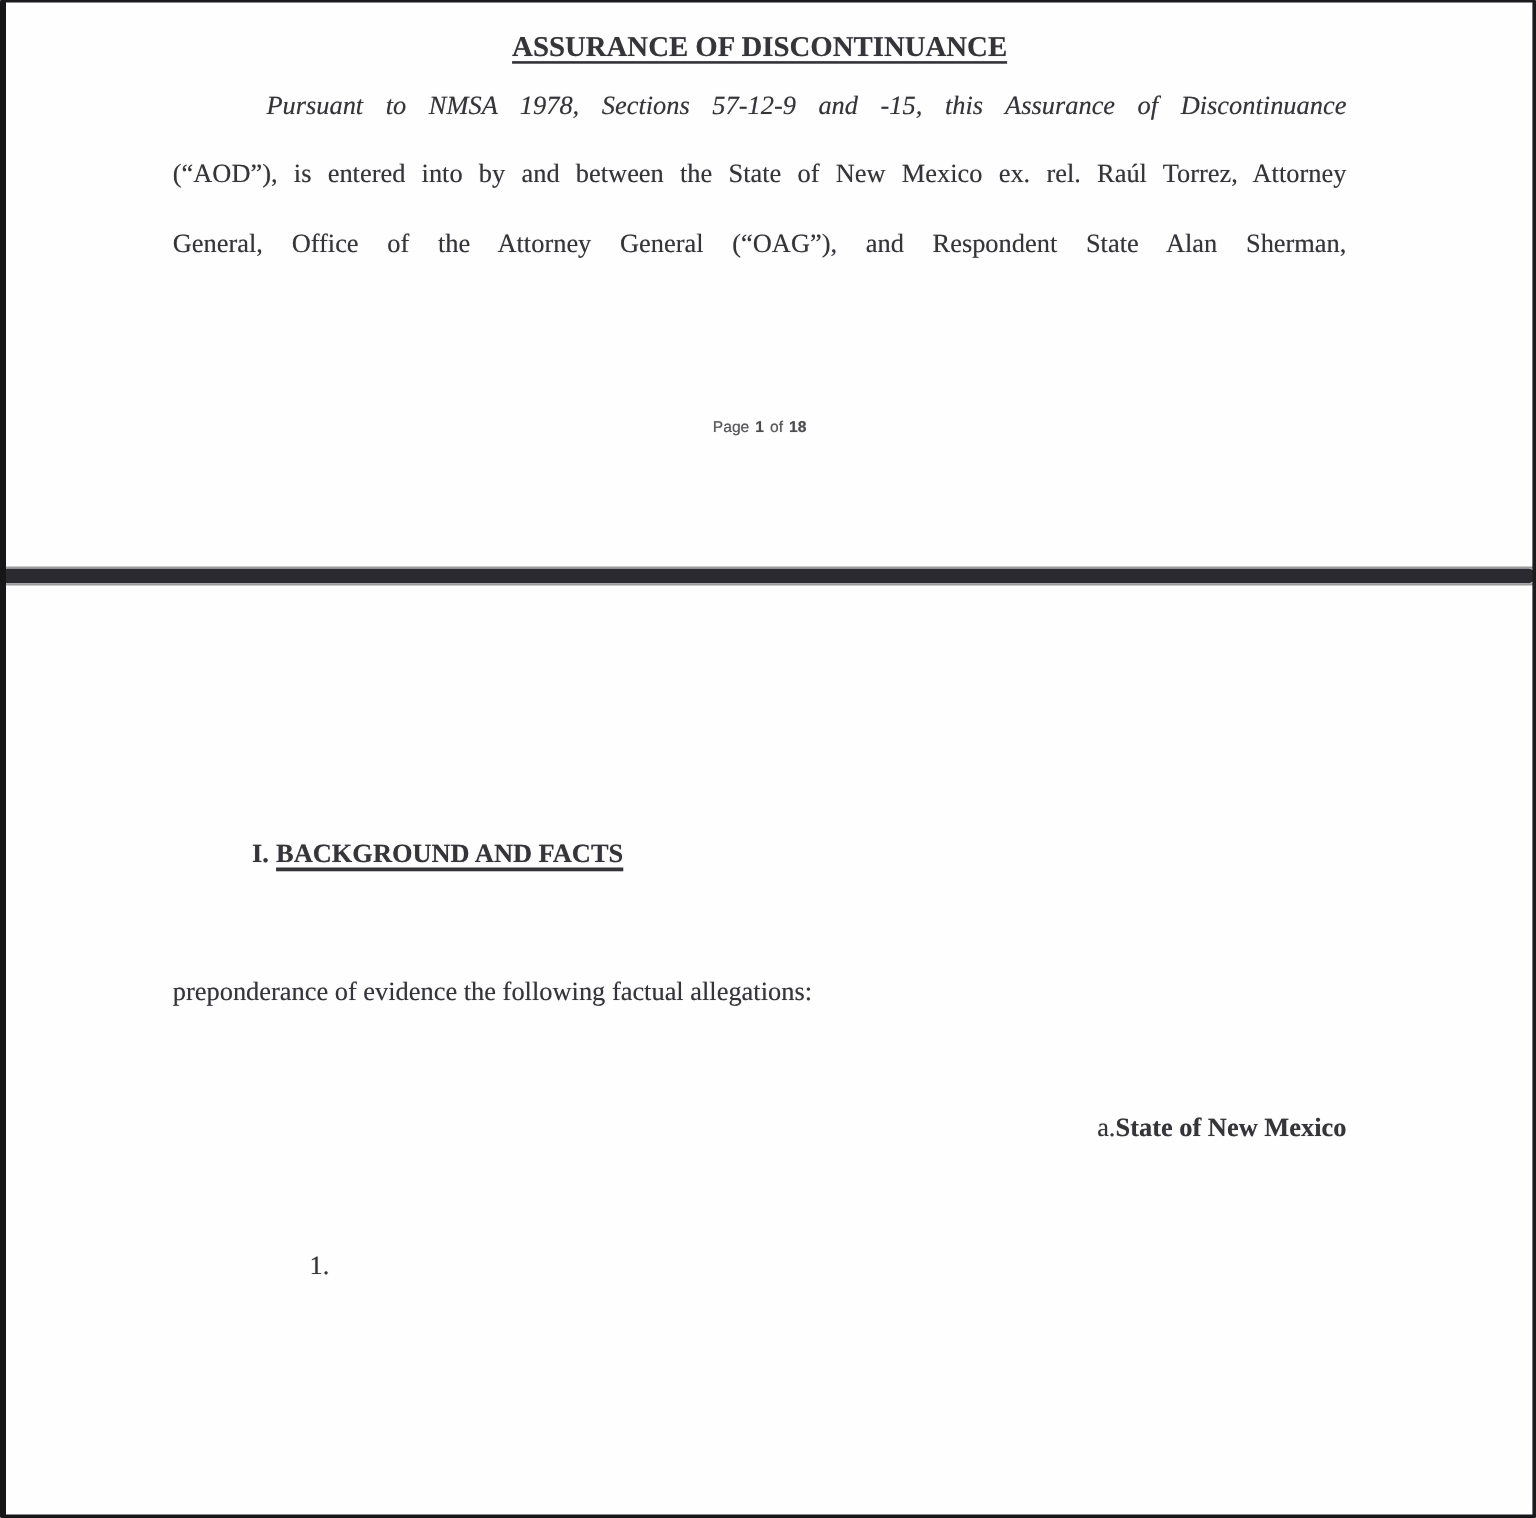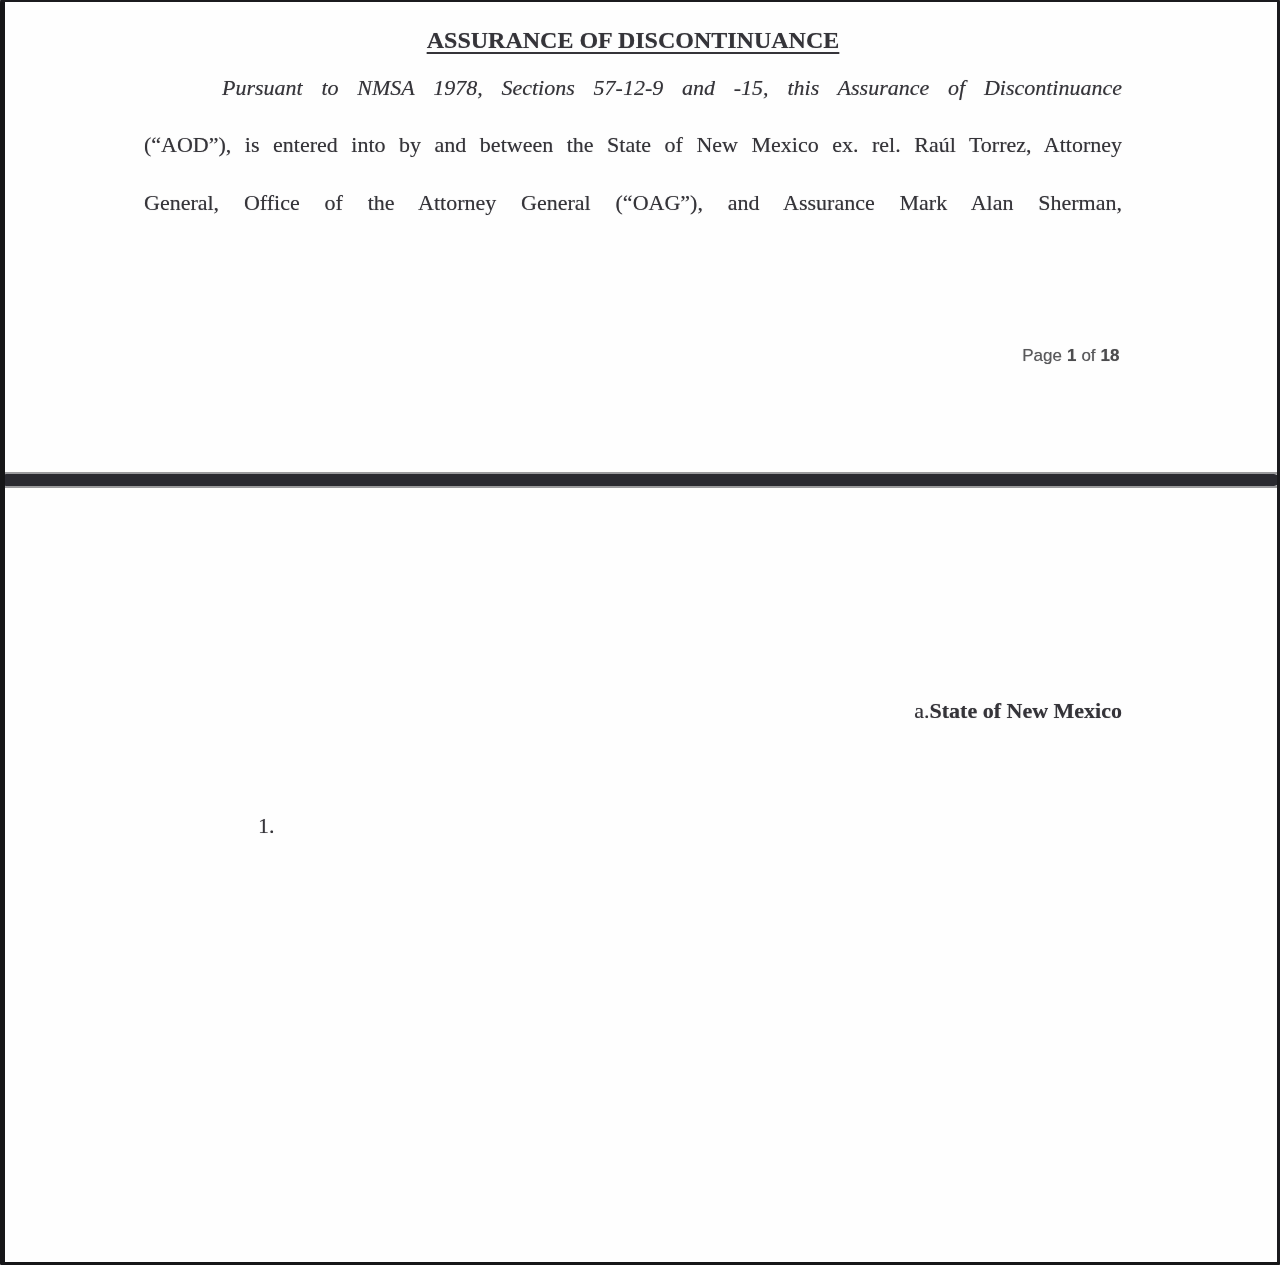--- a/index.html
+++ b/index.html
@@ -35,23 +35,23 @@
   .p1-para {
     position: absolute; left: 144px; width: 978px; top: 59px;
     line-height: 57.3px;
   }
   .line { white-space: pre-wrap; }
   .just { text-align: justify; text-align-last: justify; }
   .indent-first { padding-left: 78px; font-style: italic; }
 
   .page-indicator {
     position: absolute; left: 144px; width: 978px; top: 342px;
-    line-height: 28px; text-align: right;
+    line-height: 28px; text-align: center;
     font-family: "Liberation Sans", "DejaVu Sans", sans-serif;
-    font-size: 17px; color: #58585a;
+    font-size: 13px; color: #58585a;
   }
   .page-indicator .num { font-weight: bold; color: #4c4c4e; }
   .page-indicator span { padding: 0 2.5px; }
 
   
   .page-separator { position: absolute; left: 0; top: 472px; width: 1280px; }
   .sep-hairline { height: 2px; background: #9b9b9d; }
   .sep-bar { height: 12px; background: #2a2a30; }
 
   
@@ -76,39 +76,43 @@
 <body>
 
 <div class="viewer doc-text">
 
   <section>
     <h1 class="page1-title">ASSURANCE OF DISCONTINUANCE</h1>
 
     <div class="p1-para">
       <div class="line just indent-first">Pursuant to NMSA 1978, Sections 57-12-9 and -15, this Assurance of Discontinuance</div>
       <div class="line just">(“AOD”), is entered into by and between the State of New Mexico ex. rel. Raúl Torrez, Attorney</div>
-      <div class="line just">General, Office of the Attorney General (“OAG”), and Assurance Mark Alan Sherman,</div>
+      <div class="line just">General, Office of the Attorney General (“OAG”), and Respondent State Alan Sherman,</div>
     </div>
 
     <div class="page-indicator">
       <span>Page</span><span class="num">1</span><span>of</span><span class="num">18</span>
     </div>
   </section>
 
   <div class="page-separator">
     <div class="sep-hairline"></div>
     <div class="sep-bar"></div>
     <div class="sep-hairline"></div>
   </div>
 
   <section>
     <div class="p2-flow">
 
 
+      <div class="line section-heading">
+        <span>I.</span><span class="heading-title">BACKGROUND AND FACTS</span>
+      </div>
 
+      <div class="line">preponderance of evidence the following factual allegations:</div>
 
       <div class="line subsection">
         <span class="marker">a.</span><span class="sub-title">State of New Mexico</span>
       </div>
 
       <div class="line just li-line">
         <span class="li-number">1.</span>
       </div>
 
     </div>

